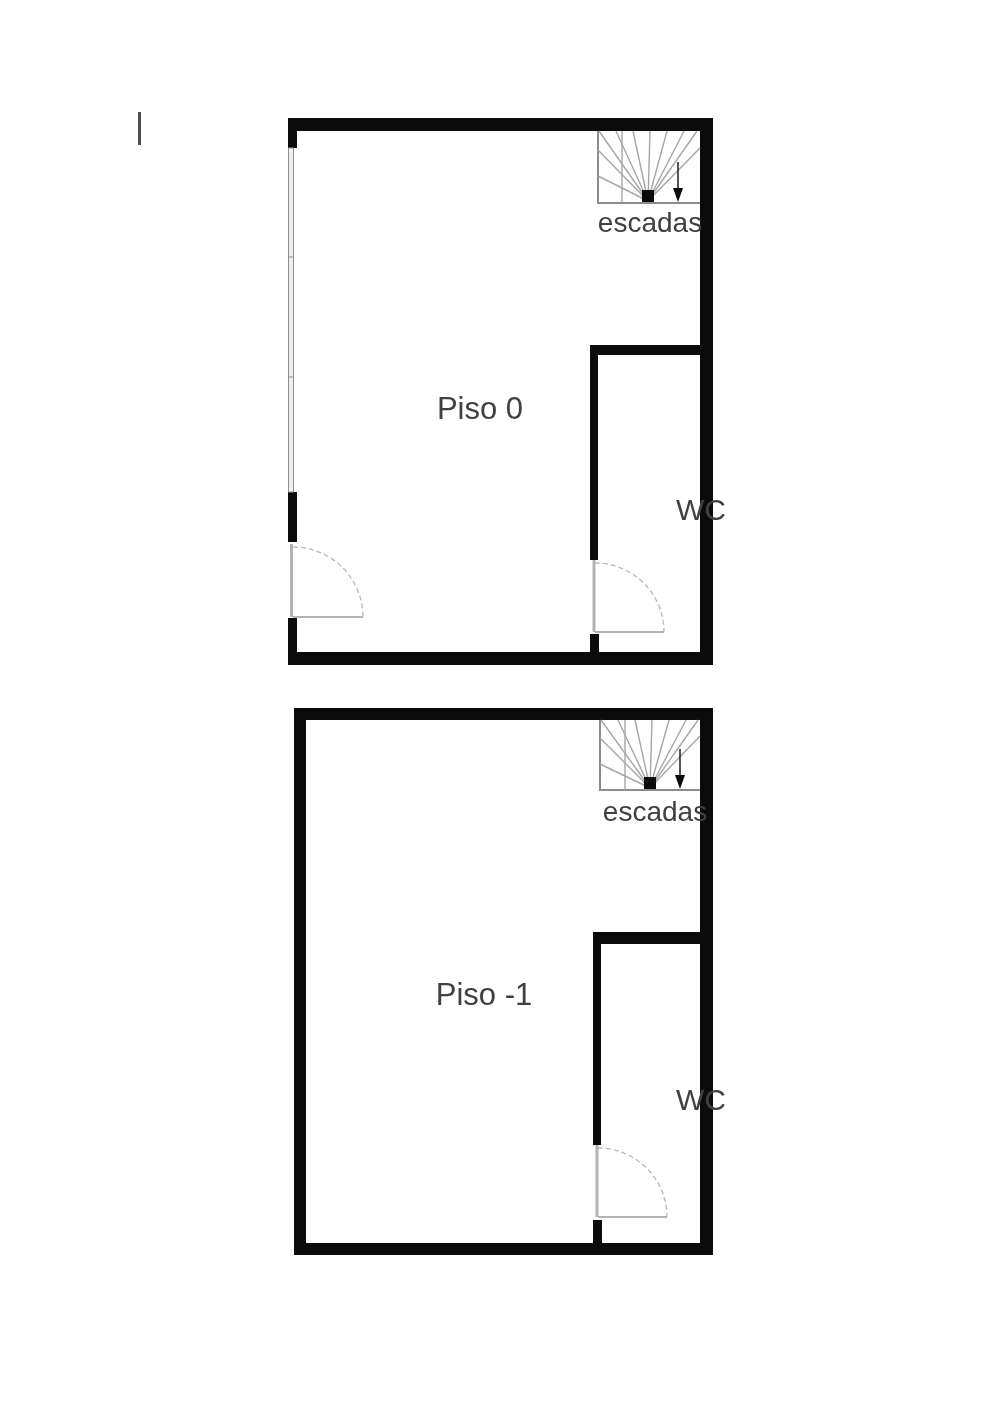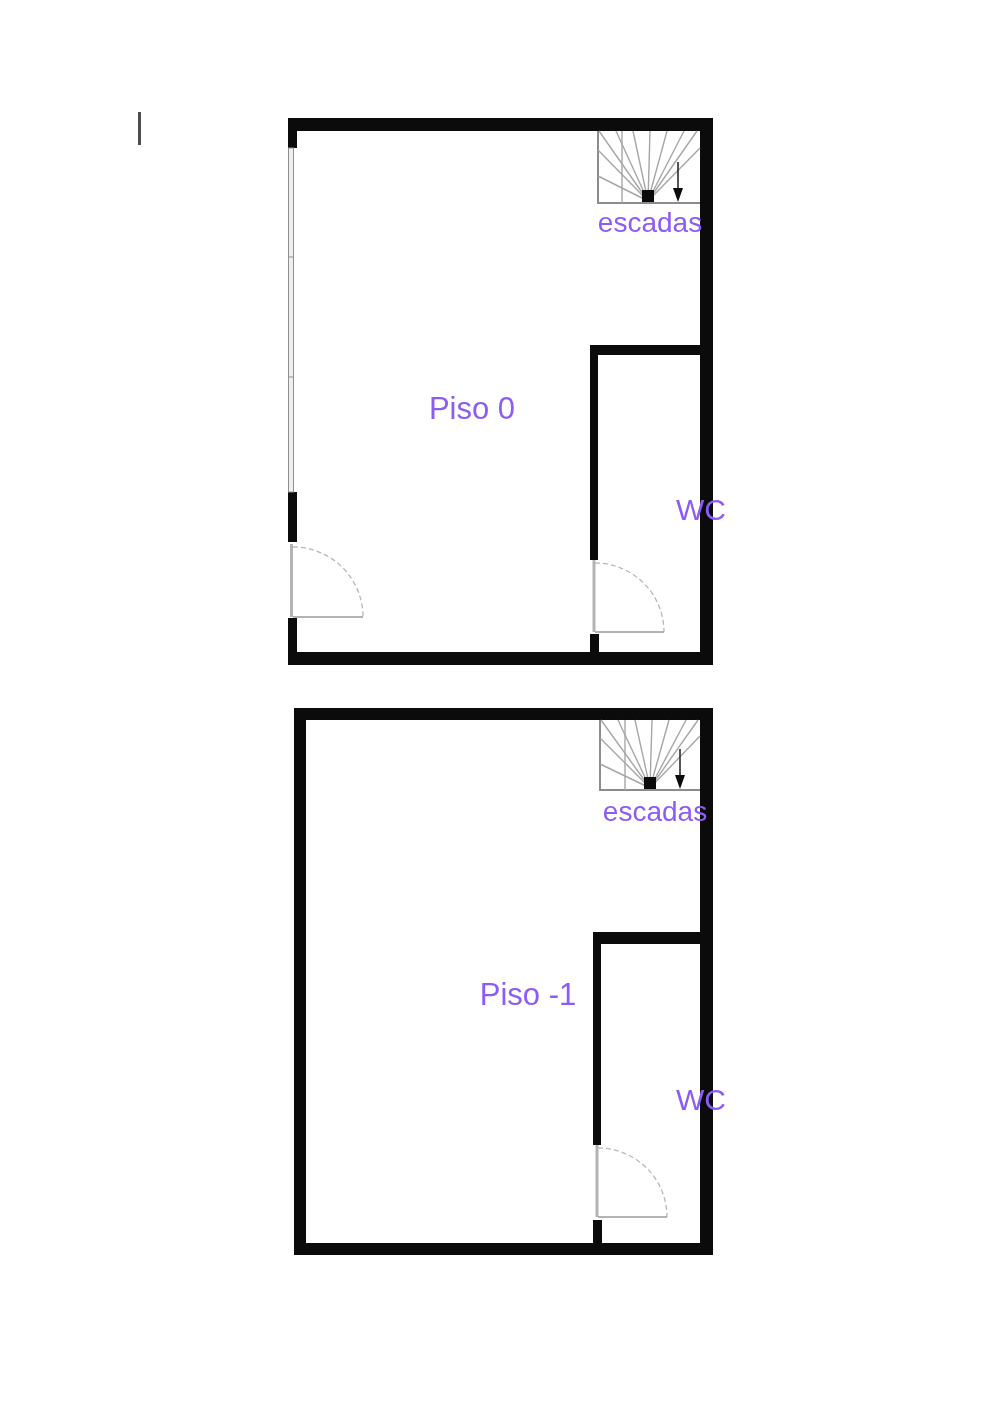--- a/index.html
+++ b/index.html
@@ -27,36 +27,36 @@
     position: absolute;
   }
   .plan svg {
     position: absolute;
     left: 0;
     top: 0;
   }
   .plan-label {
     position: absolute;
     transform: translate(-50%, -50%);
-    color: #8b5cf6;
+    color: #404040;
     white-space: nowrap;
     line-height: 1;
   }
   .floor-label { font-size: 31px; }
   .wc-label    { font-size: 30px; margin-left: 44px; }
   .stairs-label{ font-size: 28px; }
 
   .plan-piso0 { left: 288px; top: 118px; width: 425px; height: 547px; }
   .plan-piso1 { left: 294px; top: 708px; width: 419px; height: 547px; }
 
-  .plan-piso0 .floor-label  { left: 184px; top: 290px; }
+  .plan-piso0 .floor-label  { left: 192px; top: 290px; }
   .plan-piso0 .wc-label     { left: 369px; top: 392px; }
   .plan-piso0 .stairs-label { left: 362px; top: 105px; }
 
-  .plan-piso1 .floor-label  { left: 190px; top: 286px; margin-left: 44px; }
+  .plan-piso1 .floor-label  { left: 190px; top: 286px; }
   .plan-piso1 .wc-label     { left: 363px; top: 392px; }
   .plan-piso1 .stairs-label { left: 361px; top: 104px; }
 </style>
 </head>
 <body>
 
 <div class="canvas">
 
   <div class="stray-mark"></div>
 

